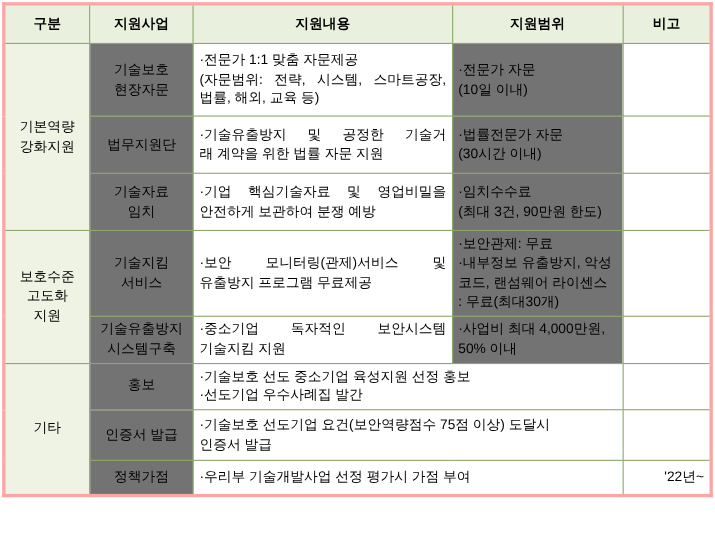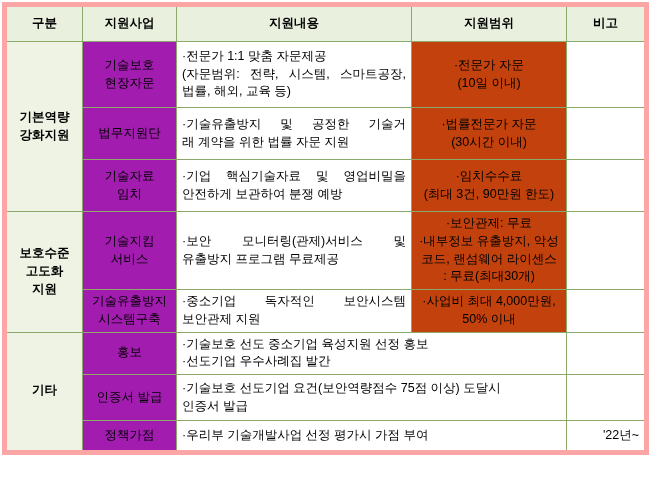--- a/index.html
+++ b/index.html
@@ -12,21 +12,21 @@
     height: 494px;
     font-family: "Liberation Sans", sans-serif;
     color: #000000;
     overflow: hidden;
   }
   #support-table {
     border-collapse: collapse;
     table-layout: fixed;
     width: 646px;
     margin: 2px 0 0 2px;
-    border: 5px solid #fca5a5;
+    border: 3px solid #fca5a5;
   }
   #support-table td, #support-table th {
     border: 1px solid #8aa96a;
     padding: 3px 5px;
     vertical-align: middle;
     font-size: 12.5px;
     line-height: 1.42;
     word-break: keep-all;
   }
   thead th {
@@ -39,35 +39,35 @@
   }
   .col-gubun   { width: 78px; }
   .col-program { width: 94px; }
   .col-content { width: 235px; }
   .col-scope   { width: 155px; }
   .col-note    { width: 80px; }
 
   td.cat-cell {
     background: #eef3e4;
     text-align: center;
-    font-weight: bold;
+    font-weight: normal;
     font-size: 13px;
   }
   td.prog-cell {
-    background: #a21caf;
+    background: #737373;
     text-align: center;
     font-size: 12.5px;
   }
   td.content-cell {
     background: #ffffff;
     text-align: left;
   }
   td.scope-cell {
-    background: #c2410c;
-    text-align: center;
+    background: #737373;
+    text-align: left;
   }
   td.note-cell {
     background: #ffffff;
     text-align: right;
     font-size: 12px;
   }
   .line { display: block; white-space: pre-wrap; }
   .justify-line {
     display: block;
     text-align: justify;
@@ -169,21 +169,21 @@
         </td>
         <td class="note-cell"></td>
       </tr>
       <tr style="height: 42px; padding-left: 34px;">
         <td class="prog-cell">
           <span class="line">기술유출방지</span>
           <span class="line">시스템구축</span>
         </td>
         <td class="content-cell">
           <span class="justify-line">·중소기업 독자적인 보안시스템</span>
-          <span class="line">보안관제 지원</span>
+          <span class="line">기술지킴 지원</span>
         </td>
         <td class="scope-cell">
           <span class="line">·사업비 최대 <span class="bold-num">4,000</span>만원,</span>
           <span class="line">50% 이내</span>
         </td>
         <td class="note-cell"></td>
       </tr>
       <tr style="height: 40px;">
         <td class="cat-cell" rowspan="3">
           <span class="line">기타</span>

